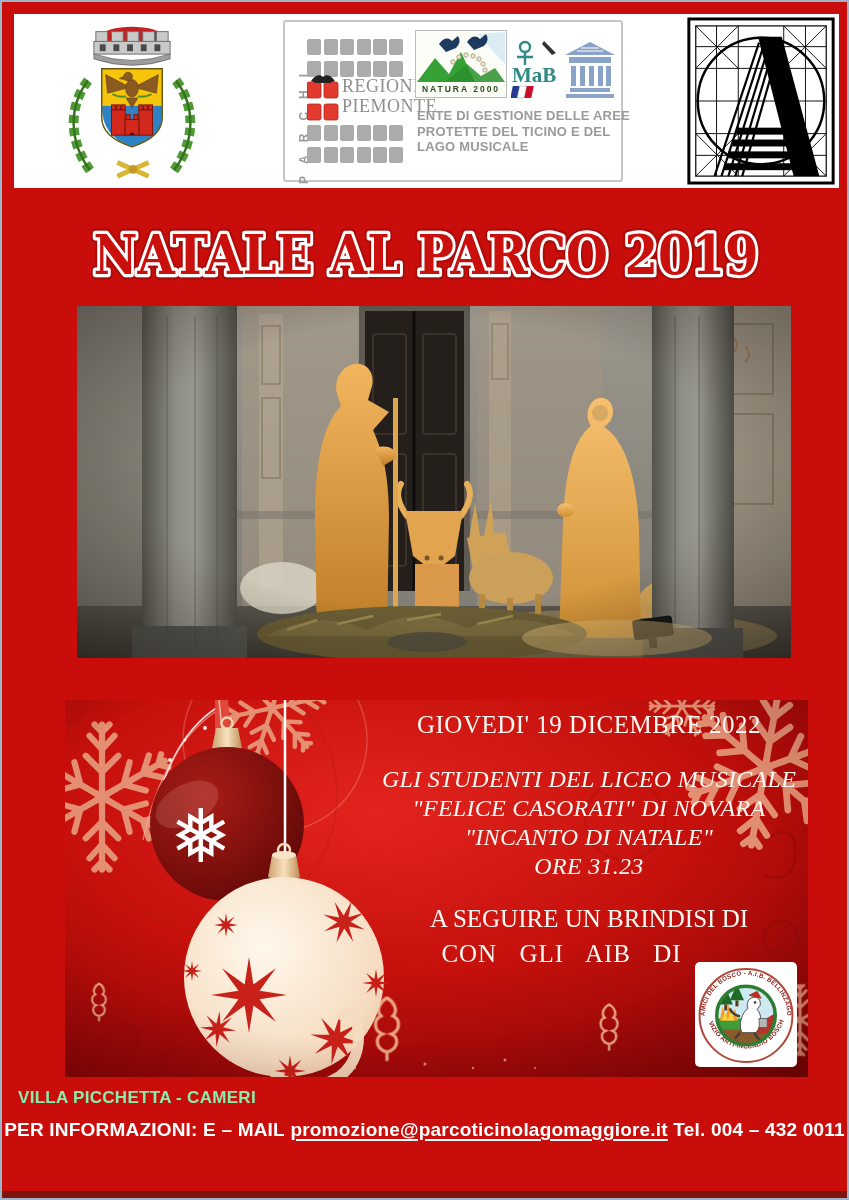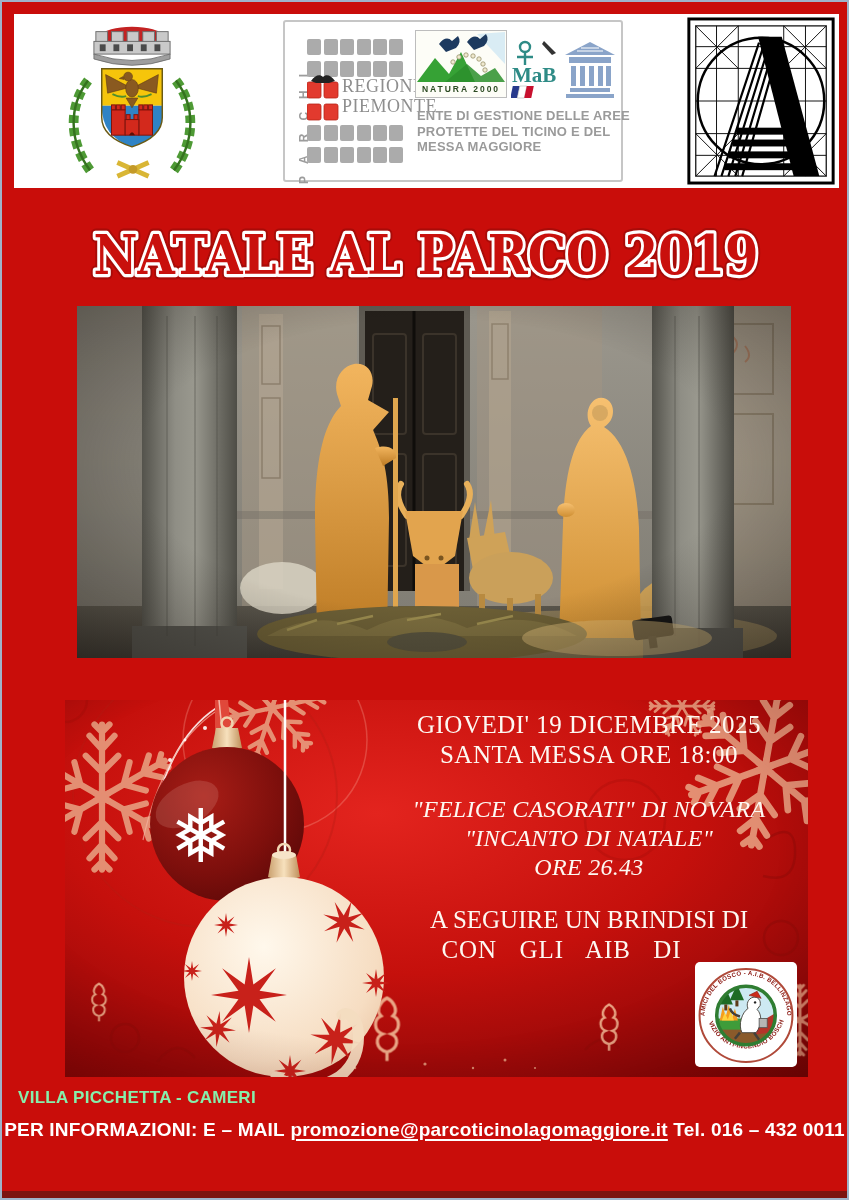--- a/index.html
+++ b/index.html
@@ -41,21 +41,21 @@
   .photo{position:absolute;left:75px;top:304px;width:714px;height:352px;}
   
   .ornament{position:absolute;left:63px;top:698px;width:743px;height:377px;overflow:hidden;}
   .orn-bg{position:absolute;left:0;top:0;}
   .orn-text{
     position:absolute;left:303px;top:10px;width:442px;text-align:center;color:#fdf8f2;
   }
   .mass-line{font-size:25px;line-height:30px;letter-spacing:.5px;}
   .concert{margin-top:25px;font-style:italic;font-size:24px;line-height:29px;letter-spacing:.3px;}
   .toast{margin-top:23px;font-size:25px;line-height:30px;}
-  .aib-block{padding-right:55px;font-size:25px;line-height:29px;}
+  .aib-block{margin-top:5px;padding-right:55px;font-size:25px;line-height:29px;}
   .aib-l1{word-spacing:15px;letter-spacing:1px;}
   .aib-l2{letter-spacing:5px;}
   .aib-badge{position:absolute;left:630px;top:262px;width:102px;height:105px;background:#fff;border-radius:5px;}
   
   .venue{
     position:absolute;left:16px;top:1086px;width:100%;color:#86efac;
     font-family:"Liberation Sans",sans-serif;font-weight:bold;font-size:17px;letter-spacing:.3px;
   }
   .info{
     position:absolute;left:0;top:1117px;width:100%;text-align:center;color:#fff;
@@ -212,21 +212,21 @@
           <rect x="41" y="24" width="5" height="20"></rect>
           <rect x="5" y="46" width="40" height="4"></rect>
           <rect x="1" y="52" width="48" height="4"></rect>
         </g>
         <path d="M12,9 h26 M16,6 h18" stroke="#fff" stroke-width="1.2"></path>
       </svg>
 
       <div class="ente">
         <div>ENTE DI GESTIONE DELLE AREE</div>
         <div>PROTETTE DEL TICINO E DEL</div>
-        <div>MESSA MAGGIORE</div>
+        <div>LAGO MUSICALE</div>
       </div>
     </div>
 
     <svg class="alogo" viewBox="0 0 150 170">
       <rect x="2" y="2" width="146" height="166" fill="#fff" stroke="#000" stroke-width="3"></rect>
       <rect x="9" y="9" width="132" height="152" fill="none" stroke="#000" stroke-width="1.2"></rect>
       <g stroke="#111" stroke-width="1">
         <path d="M30,9 V161 M52,9 V161 M98,9 V161 M120,9 V161"></path>
         <path d="M9,30 H141 M9,52 H141 M9,85 H141 M9,118 H141 M9,140 H141"></path>
         <path d="M9,9 L52,52 M52,9 L9,52 M98,9 L141,52 M141,9 L98,52"></path>
@@ -488,26 +488,26 @@
           <use href="#star8" transform="translate(6,94) scale(16)"></use>
           <use href="#star8" transform="translate(-92,-6) scale(10)"></use>
         </g>
         <path d="M-8,100 C30,122 80,102 74,52 C72,40 64,34 58,38" stroke="#f3dcc0" stroke-width="11" fill="none" stroke-linecap="round" opacity="0.95"></path>
       </g>
 
       <rect width="743" height="377" fill="url(#ornVign)"></rect>
     </svg>
 
     <div class="orn-text">
-      <div class="mass-line">GIOVEDI' 19 DICEMBRE 2025</div>
-      <div class="mass-line">SANTA MESSA ORE 18:00</div>
+      <div class="mass-line">GIOVEDI' 19 DICEMBRE 2022</div>
       <div class="concert">
+        <div>GLI STUDENTI DEL LICEO MUSICALE</div>
         <div>"FELICE CASORATI" DI NOVARA</div>
         <div>"INCANTO DI NATALE"</div>
-        <div>ORE 26.43</div>
+        <div>ORE 31.23</div>
       </div>
       <div class="toast">
         <div>A SEGUIRE UN BRINDISI DI</div>
       </div>
       <div class="aib-block">
         <div class="aib-l1">CON GLI AIB DI</div>
       </div>
     </div>
 
     <svg class="aib-badge" viewBox="0 0 100 104">
@@ -546,17 +546,17 @@
         <path d="M44,54 q-8,-2 -10,-8" stroke-width="2.5" fill="none"></path>
       </g>
       <path d="M53,33 L65,36 L61,29 Z" fill="#cc2a1a" stroke="#8a1a10" stroke-width="0.6"></path>
       <circle cx="59" cy="40" r="1.2" fill="#222"></circle>
       <rect x="63" y="56" width="8" height="9" fill="#b6b6b6" stroke="#555" stroke-width="0.8"></rect>
     </svg>
   </div>
 
   <div class="venue">VILLA PICCHETTA - CAMERI</div>
   <div class="info">
-    <span>PER INFORMAZIONI: E – MAIL</span>&nbsp;<span class="email">promozione@parcoticinolagomaggiore.it</span>&nbsp;<span>Tel. 016 – 432 0011</span>
+    <span>PER INFORMAZIONI: E – MAIL</span>&nbsp;<span class="email">promozione@parcoticinolagomaggiore.it</span>&nbsp;<span>Tel. 004 – 432 0011</span>
   </div>
 
   <div class="bottom-shade"></div>
 </div>
 
 </body></html>

